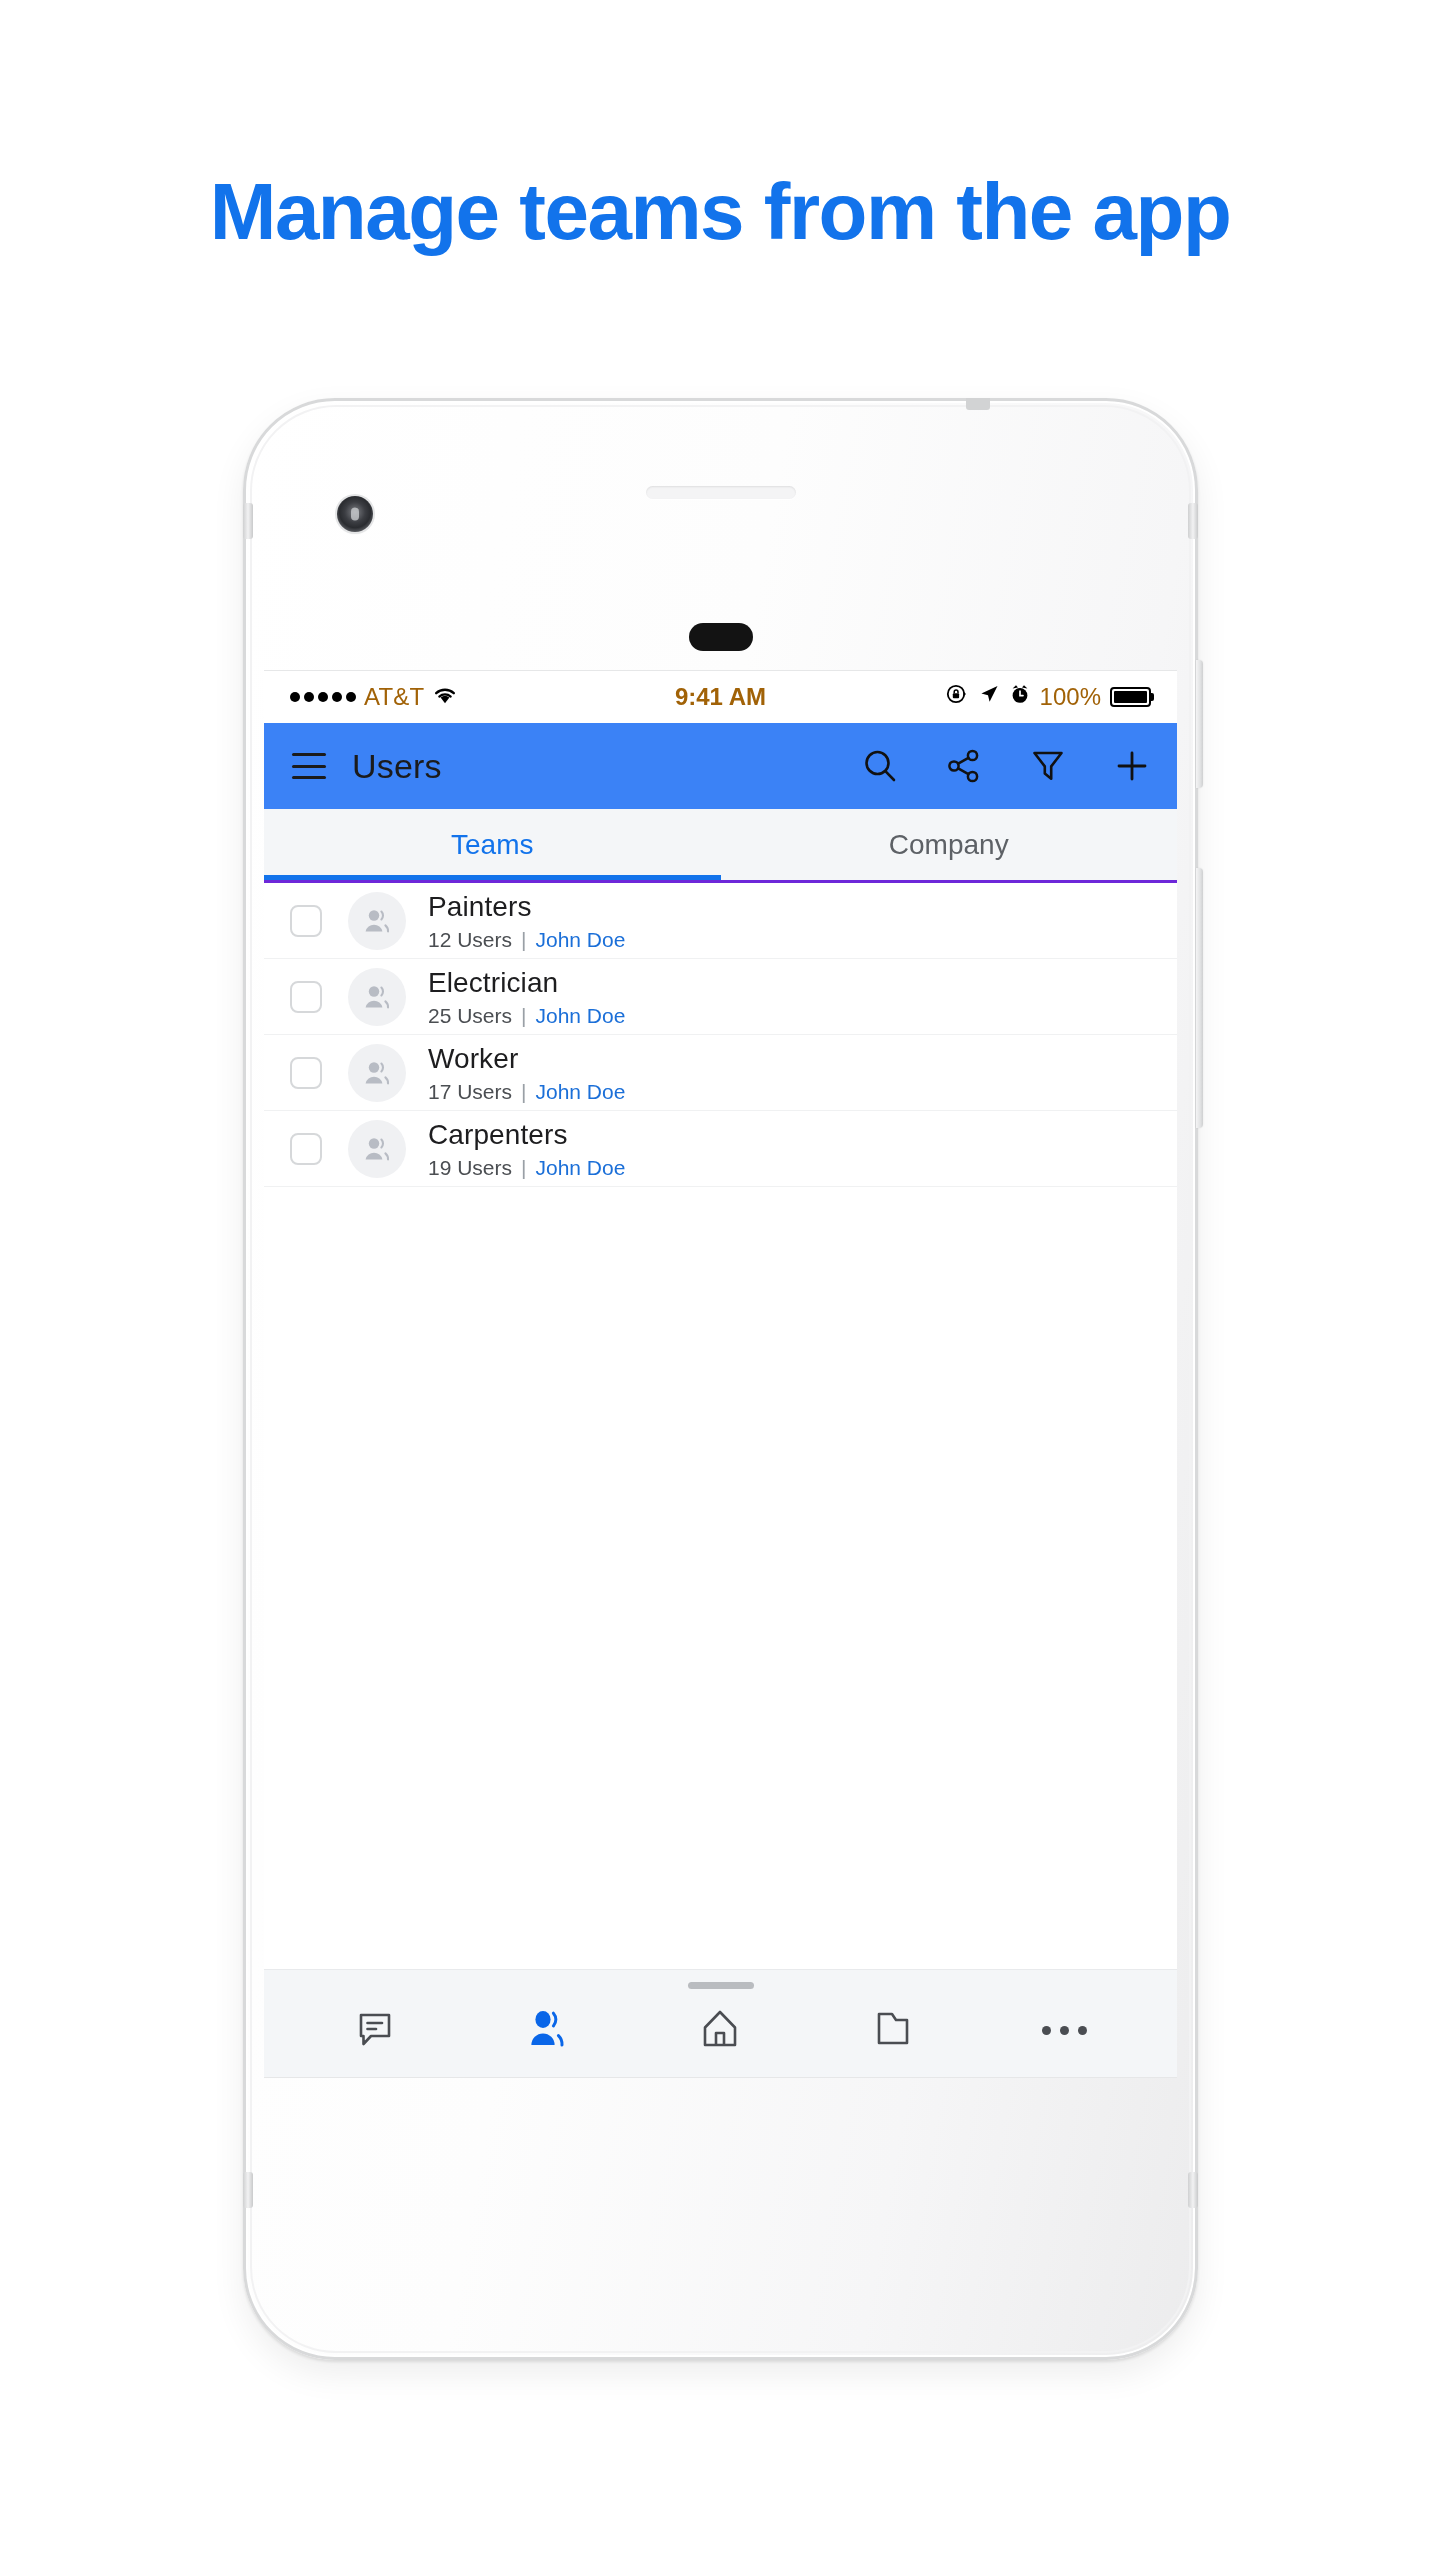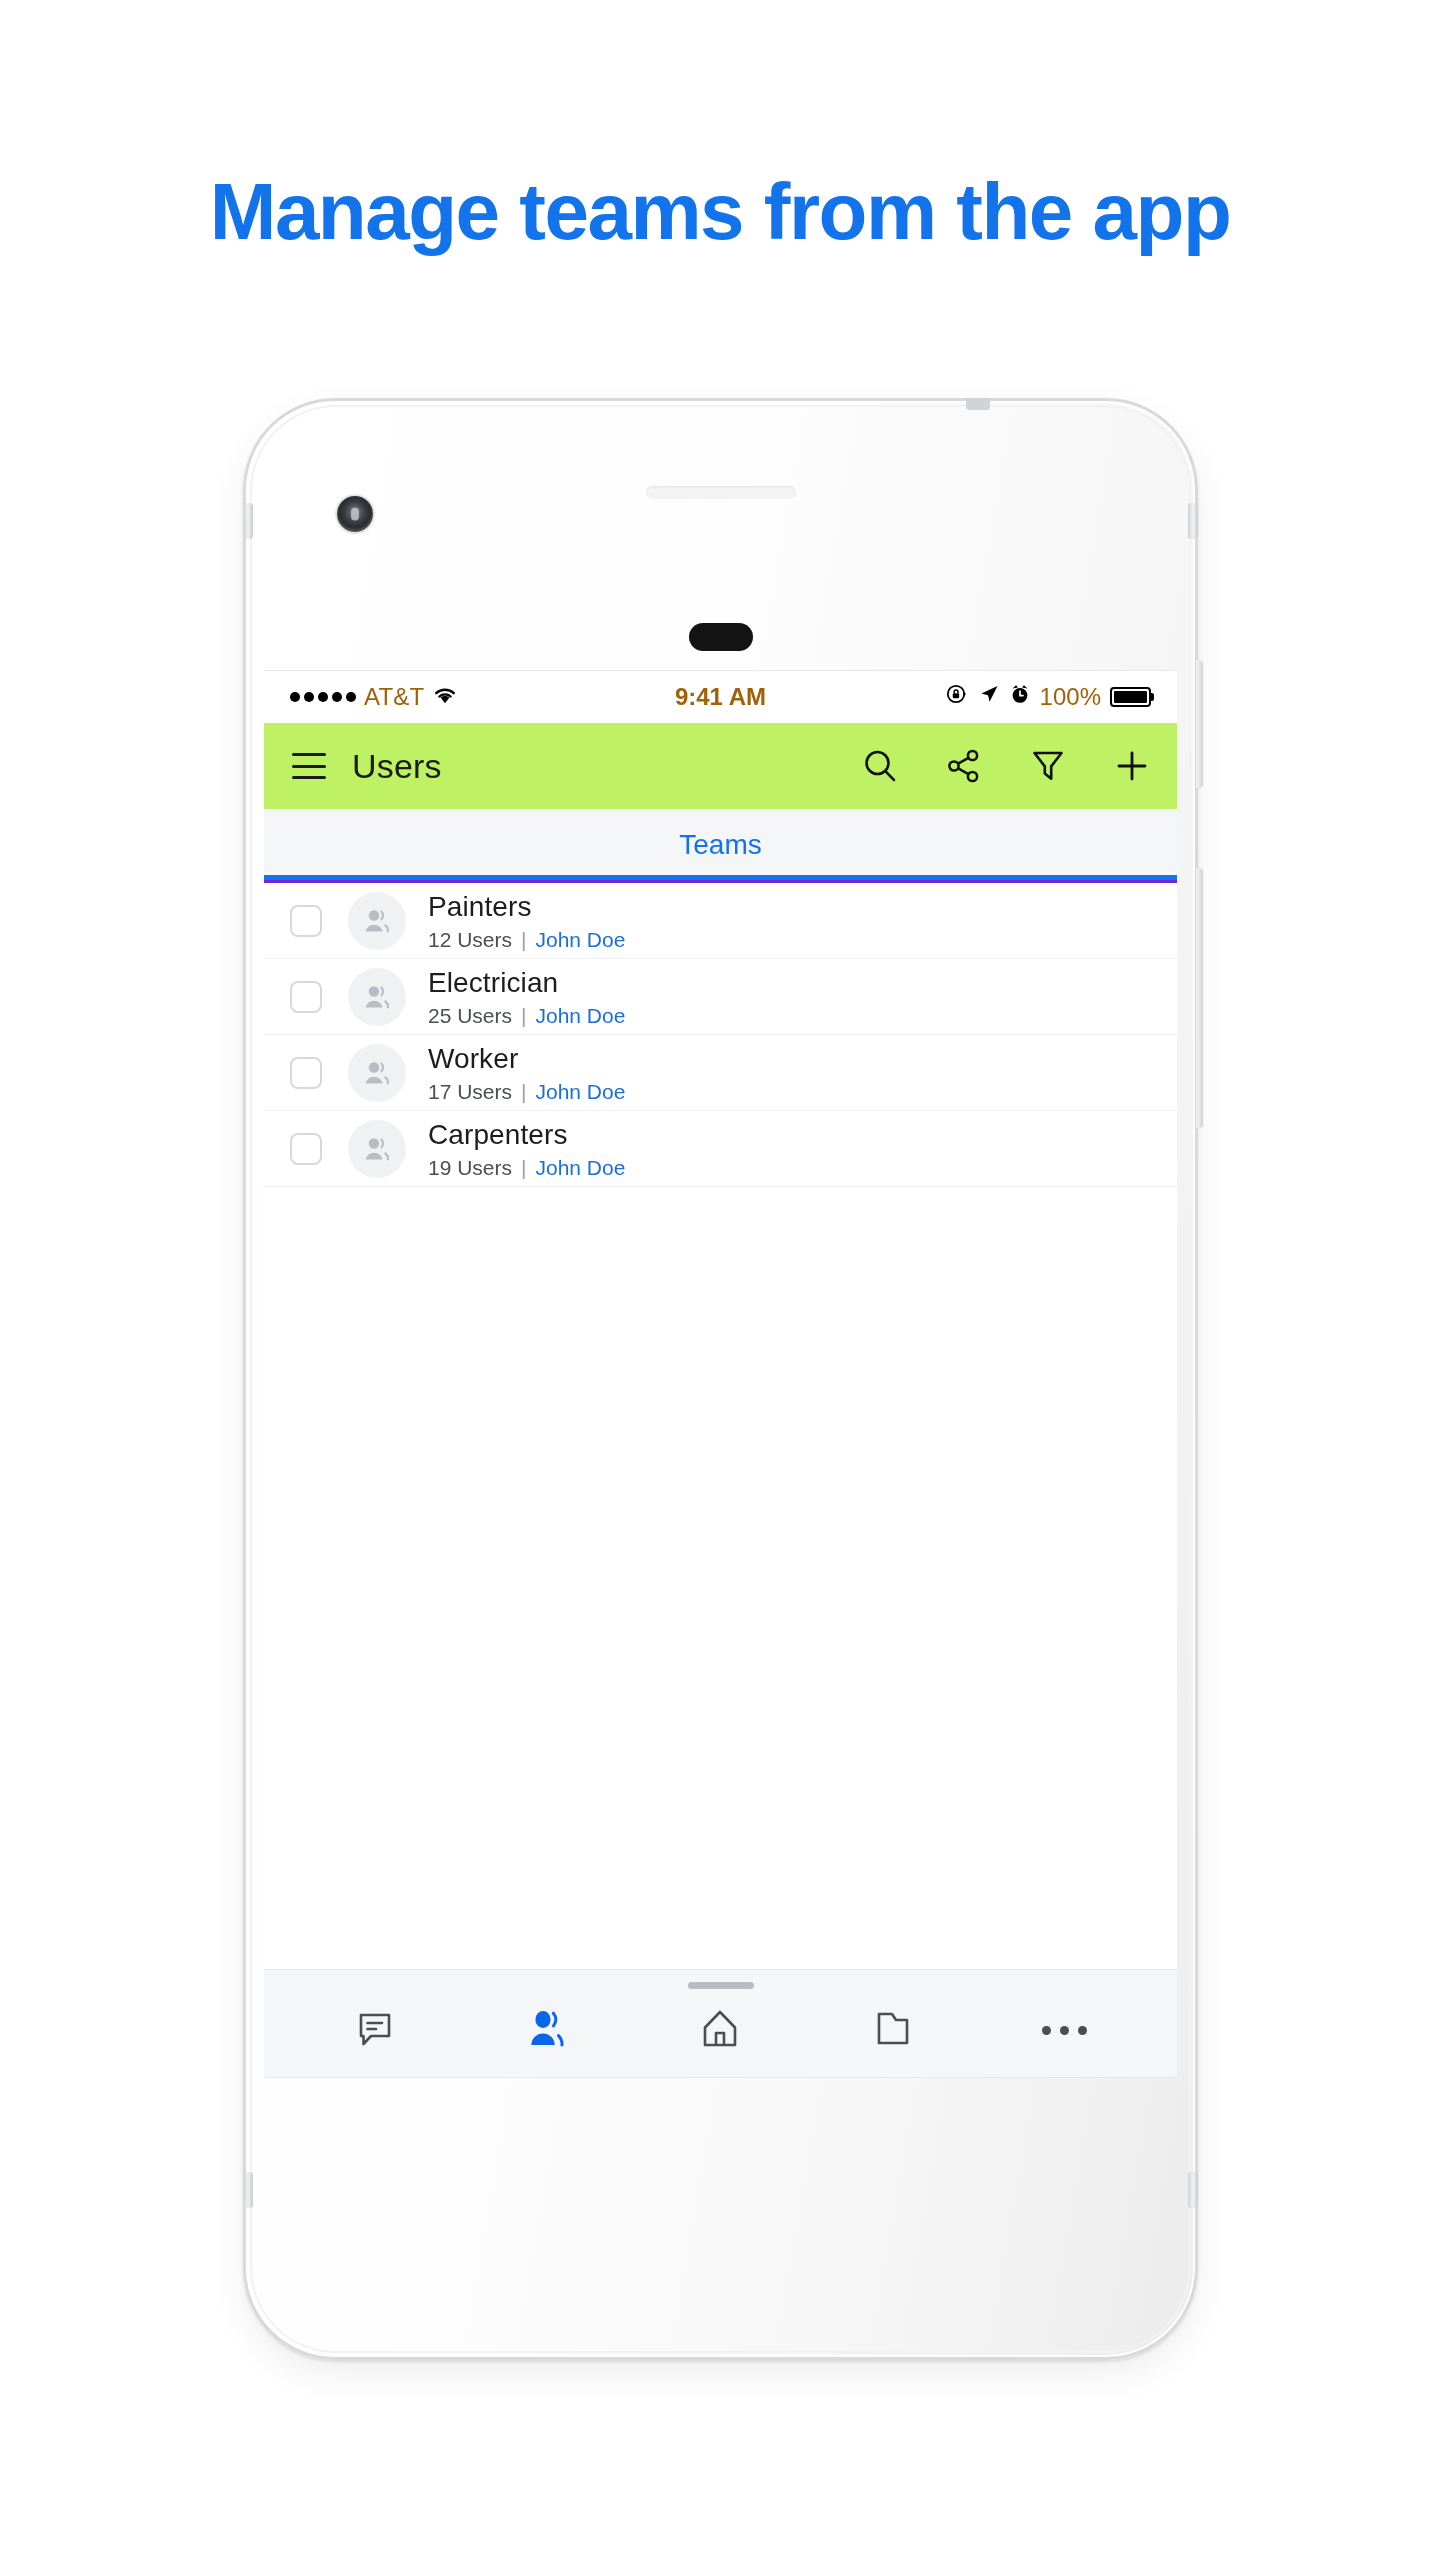--- a/index.html
+++ b/index.html
@@ -206,21 +206,21 @@
     border-radius:0 2px 2px 0;
   }
   .battery i { display:block; height:100%; background:#000; border-radius:1px; }
 
   
   .appbar {
     height: 86px;
     display: flex;
     align-items: center;
     padding: 0 26px 0 28px;
-    background: #bef264;
+    background: #3b82f6;
   }
   .hamburger {
     width: 34px; height: 26px;
     display: flex; flex-direction: column; justify-content: space-between;
     cursor: pointer;
   }
   .hamburger span { display:block; height: 3px; background: #1b1b1b; border-radius: 2px; }
   .appbar-title {
     margin-left: 26px;
     font-size: 34px;
@@ -456,20 +456,23 @@
             </svg>
           </div>
 
         </div>
       </div>
 
       <div class="tabs">
         <div class="tab active">
           <span>Teams</span>
         </div>
+        <div class="tab">
+          <span>Company</span>
+        </div>
       </div>
 
       <div class="list">
 
         <div class="row">
           <div class="checkbox"></div>
           <div class="avatar">
             <svg width="34" height="34" viewBox="0 0 34 34" aria-hidden="true">
               <circle cx="14" cy="11.5" r="5.2" fill="#b8bcc4"></circle>
               <path d="M5.6 27.4 a8.6 8.6 0 0 1 16.8 0 Z" fill="#b8bcc4"></path>

